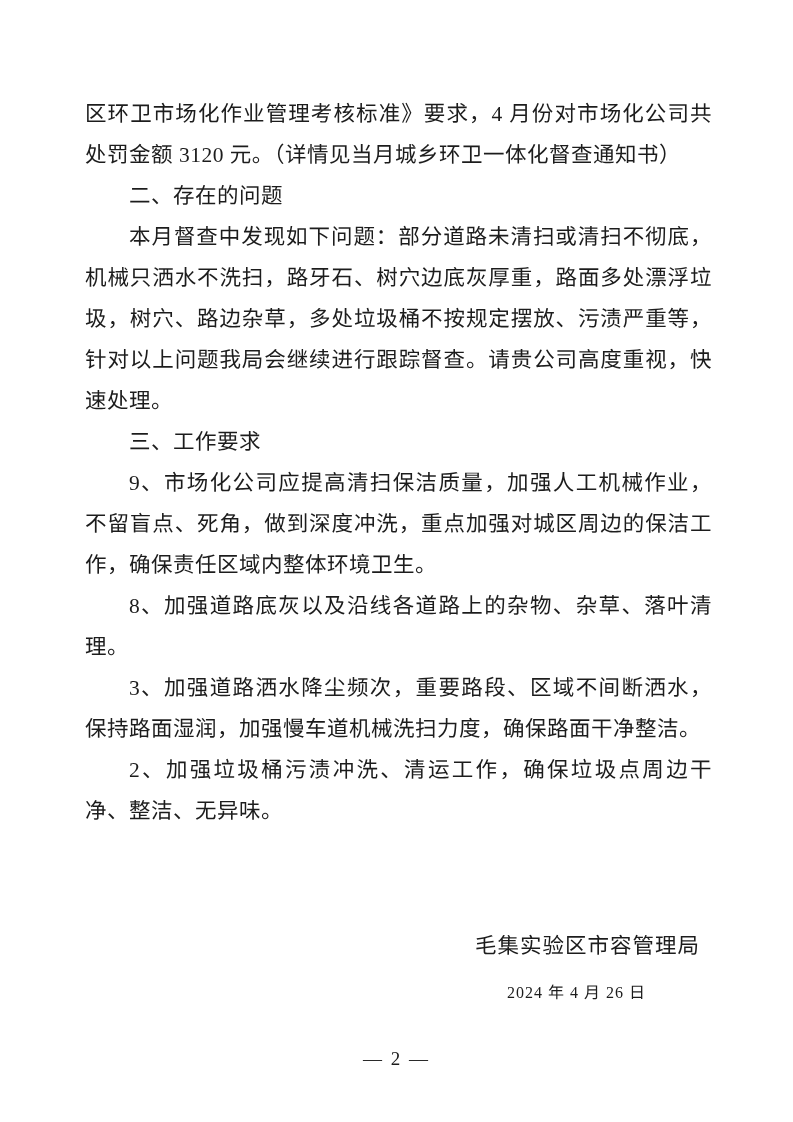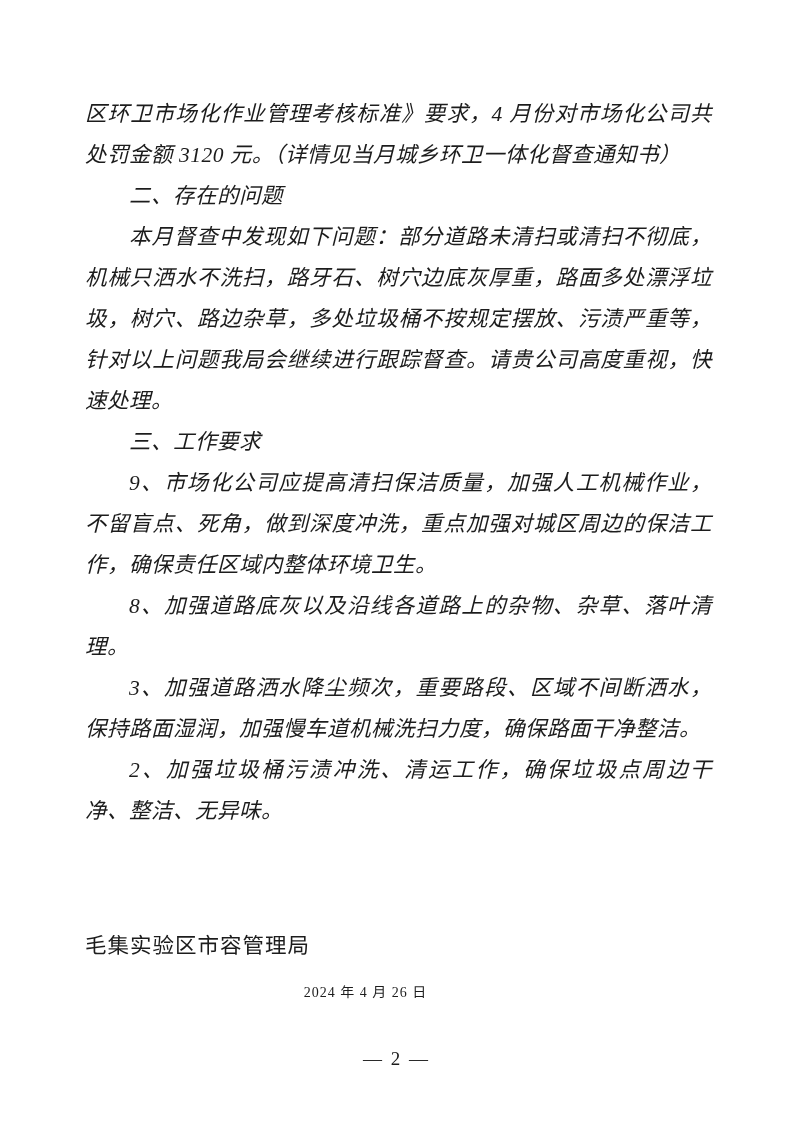--- a/index.html
+++ b/index.html
@@ -19,38 +19,37 @@
     top: 94px;
     left: 85px;
     width: 627px;
   }
   .para {
     font-size: 21.5px;
     line-height: 41px;
     text-align: justify;
     letter-spacing: 0.5px;
     word-break: break-all;
-    font-style: italic;
   }
   .para.indent { text-indent: 44px; }
   .signature-block {
     margin-top: 94px;
   }
   .sig-org {
     font-size: 21.5px;
     line-height: 41px;
-    text-align: left;
+    text-align: right;
     padding-right: 12px;
     letter-spacing: 1px;
   }
   .sig-date {
-    font-size: 14px;
+    font-size: 16px;
     line-height: 41px;
     margin-top: 5px;
-    text-align: center;
+    text-align: right;
     padding-right: 66px;
     letter-spacing: 1px;
   }
   .footer {
     position: absolute;
     left: 0;
     right: 0;
     bottom: 52px;
     text-align: center;
     font-size: 19px;

